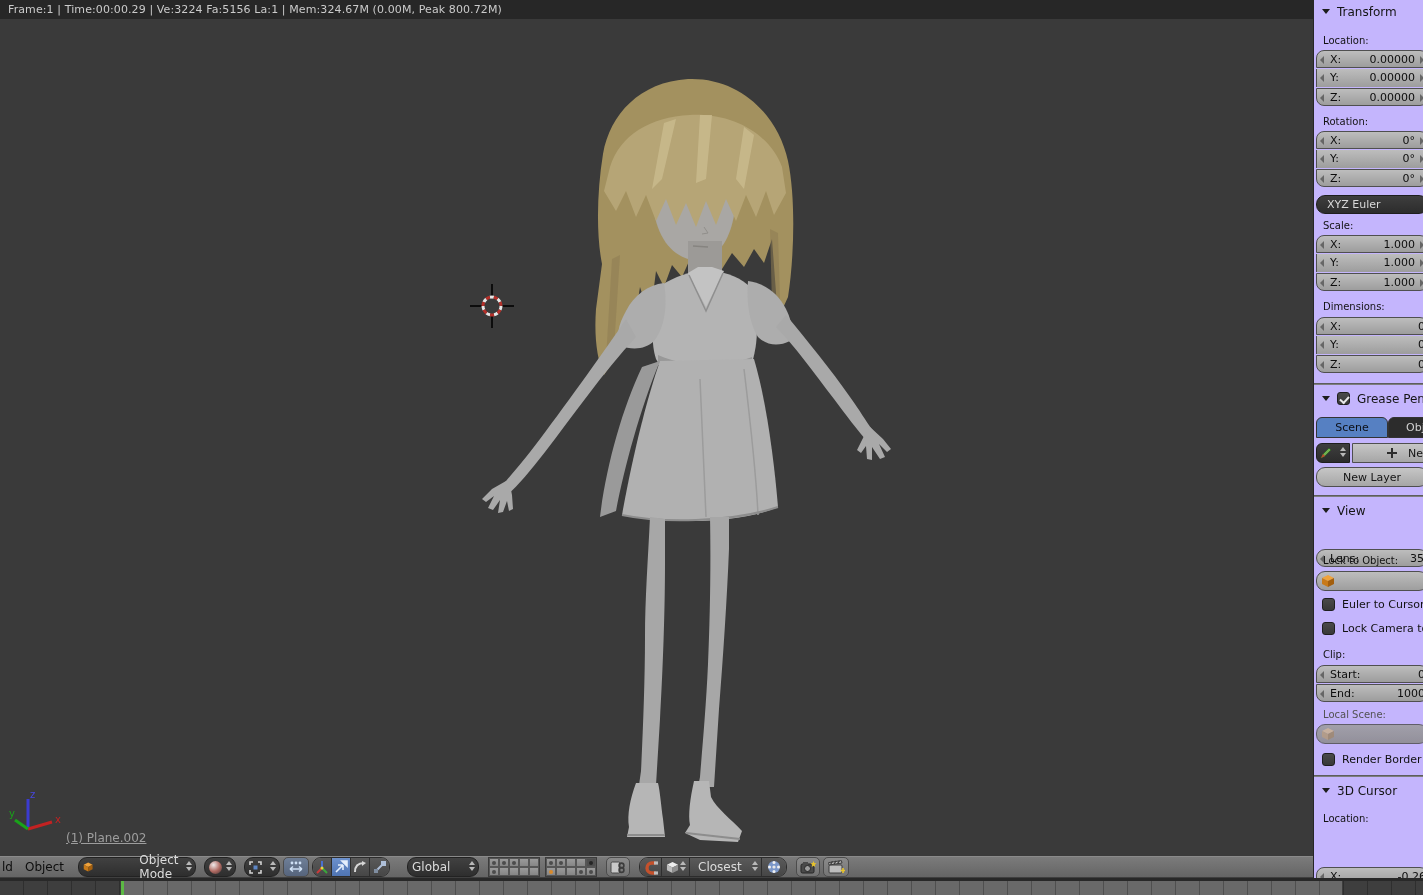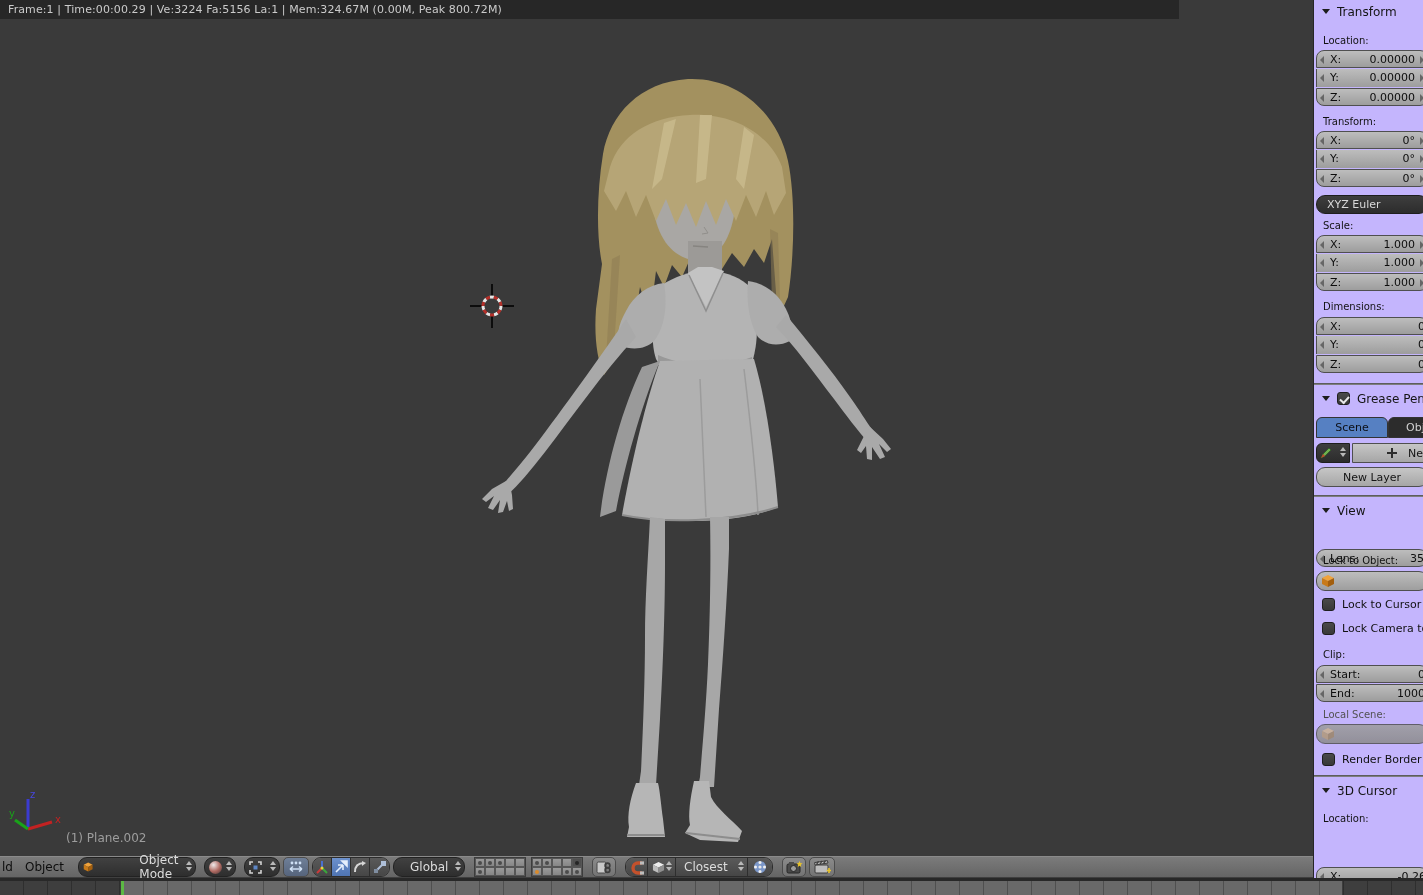--- a/index.html
+++ b/index.html
@@ -4,27 +4,27 @@
 <style>
   * { margin:0; padding:0; box-sizing:border-box; }
   html,body { background:#222; }
   #root {
     position:relative; width:1423px; height:895px; overflow:hidden;
     font-family:"DejaVu Sans","Liberation Sans",sans-serif;
     background:#3a3a3a; font-size:11px; -webkit-font-smoothing:antialiased;
   }
   
   .topbar {
-    position:absolute; left:0; top:0; width:1179px; height:19px;
+    position:absolute; left:0; top:0; width:1313px; height:19px;
     background:#272727; color:#cbcbcb; line-height:19px; padding-left:8px;
     font-size:11px; letter-spacing:0.1px;
   }
   
   .viewport { position:absolute; left:0; top:19px; width:1313px; height:837px; background:#3a3a3a; }
-  .obj-info { position:absolute; left:66px; top:812px; color:#9d9d9d; font-size:12px; }
+  .obj-info { position:absolute; left:66px; top:812px; color:#9d9d9d; font-size:12px;text-decoration:underline; }
   .gizmo { position:absolute; left:8px; top:770px; }
   .cursor3d { position:absolute; left:470px; top:265px; }
   
   .side-panel {
     position:absolute; left:1313px; top:0; width:110px; height:878px;
     background:#c4b5fd; border-left:1px solid #262626; overflow:hidden;
   }
   .p-abs { position:absolute; left:0; }
   .sec-head { height:15px; color:#141414; font-size:12px; display:flex; align-items:center; padding-left:8px; width:140px; }
   .caret { width:0; height:0; border-left:4px solid transparent; border-right:4px solid transparent; border-top:5px solid #1d1d1d; margin-right:7px; flex:none; }
@@ -196,21 +196,21 @@
         <i class="ar r"></i>
       </div>
       <div class="field f-bot">
         <i class="ar l"></i>
         <span class="fl">Z:</span>
         <span class="fv">0.00000</span>
         <i class="ar r"></i>
       </div>
     </div>
 
-    <div class="p-abs p-label" style="top:116px">Transform:</div>
+    <div class="p-abs p-label" style="top:116px">Rotation:</div>
     <div class="p-abs" style="top:131px">
       <div class="field f-top">
         <i class="ar l"></i>
         <span class="fl">X:</span>
         <span class="fv">0°</span>
         <i class="ar r"></i>
       </div>
       <div class="field f-mid">
         <i class="ar l"></i>
         <span class="fl">Y:</span>
@@ -323,21 +323,21 @@
     <div class="p-abs selector" style="top:571px">
       <svg width="14" height="14" viewBox="0 0 14 14">
         <path d="M7 1 L13 4 L7 7 L1 4 Z" fill="#f0a33c"></path>
         <path d="M1 4 L7 7 L7 13 L1 10 Z" fill="#c87a18"></path>
         <path d="M13 4 L7 7 L7 13 L13 10 Z" fill="#a35f0e"></path>
       </svg>
     </div>
 
     <div class="p-abs chkrow" style="top:598px">
       <span class="chk"></span>
-      <span>Lock to Cursor</span>
+      <span>Euler to Cursor</span>
     </div>
     <div class="p-abs chkrow" style="top:622px">
       <span class="chk"></span>
       <span>Lock Camera to</span>
     </div>
 
     <div class="p-abs p-label" style="top:649px">Clip:</div>
     <div class="p-abs" style="top:665px">
       <div class="field f-top">
         <i class="ar l"></i>
@@ -456,21 +456,21 @@
       </div>
       <div class="bg-cell">
         <svg width="14" height="14" viewBox="0 0 14 14">
           <path d="M3 11 L10 4" stroke="#aebfd8" stroke-width="2"></path>
           <rect x="8" y="1" width="5" height="5" fill="#aebfd8"></rect>
           <rect x="1" y="9" width="4" height="4" fill="#7f8da0"></rect>
         </svg>
       </div>
     </div>
 
-    <div class="hdr-dd" style="margin-left:3px; width:72px; padding-left:16px">
+    <div class="hdr-dd" style="margin-left:17px; width:72px; padding-left:4px">
       <span>Global</span>
       <span class="spin">
           <i class="up"></i>
           <i class="dn"></i>
         </span>
     </div>
 
     <div class="lgrid" style="margin-left:9px">
       <span class="lcell cell-dot"></span>
       <span class="lcell cell-dot"></span>

